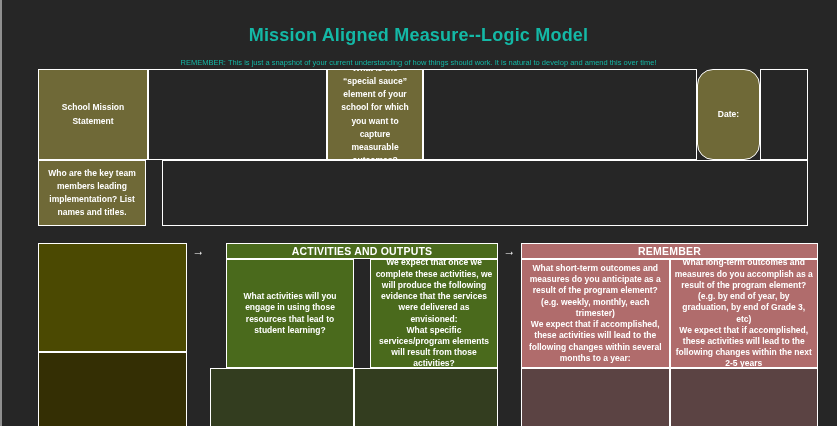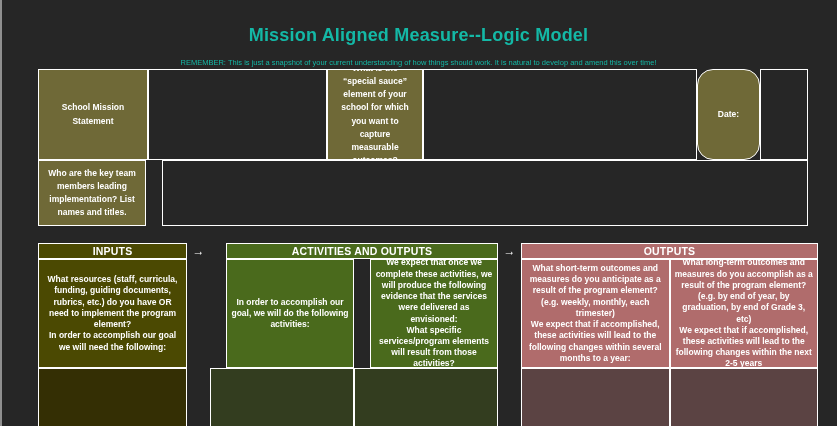--- a/index.html
+++ b/index.html
@@ -105,51 +105,48 @@
     <div class="cell label-cell w-e">Date:</div>
     <div class="cell empty-cell w-f"></div>
   </div>
   <div class="t-row t-row2">
     <div class="cell label-cell w-g">Who are the key team members leading implementation? List names and titles.</div>
     <div class="cell empty-cell w-h"></div>
   </div>
 </div>
 
 <div class="section inputs">
-  <div class="sec-header">INPUTS</div>
   <div class="q-cell">
-    <span>What resources (staff, curricula, funding, guiding documents, rubrics, etc.) do you have OR need to implement the program element?</span>
-    <span>In order to accomplish our goal we will need the following:</span>
   </div>
   <div class="a-cell"></div>
 </div>
 
 <div class="flow-arrow arrow1">→</div>
 
 <div class="section activities">
   <div class="sec-header">ACTIVITIES AND OUTPUTS</div>
   <div class="sub-row">
     <div class="q-cell half">
-      <span>In order to accomplish our goal, we will do the following activities:</span>
+      <span>What activities will you engage in using those resources that lead to student learning?</span>
     </div>
     <div class="q-cell half">
       <span>We expect that once we complete these activities, we will produce the following evidence that the services were delivered as envisioned:</span>
       <span>What specific services/program elements will result from those activities?</span>
     </div>
   </div>
   <div class="sub-row">
     <div class="a-cell half"></div>
     <div class="a-cell half"></div>
   </div>
 </div>
 
 <div class="flow-arrow arrow2">→</div>
 
 <div class="section outcomes">
-  <div class="sec-header">OUTPUTS</div>
+  <div class="sec-header">REMEMBER</div>
   <div class="sub-row">
     <div class="q-cell half">
       <span>What short-term outcomes and measures do you anticipate as a result of the program element? (e.g. weekly, monthly, each trimester)</span>
       <span>We expect that if accomplished, these activities will lead to the following changes within several months to a year:</span>
     </div>
     <div class="q-cell half">
       <span>What long-term outcomes and measures do you accomplish as a result of the program element? (e.g. by end of year, by graduation, by end of Grade 3, etc)</span>
       <span>We expect that if accomplished, these activities will lead to the following changes within the next 2-5 years</span>
     </div>
   </div>

